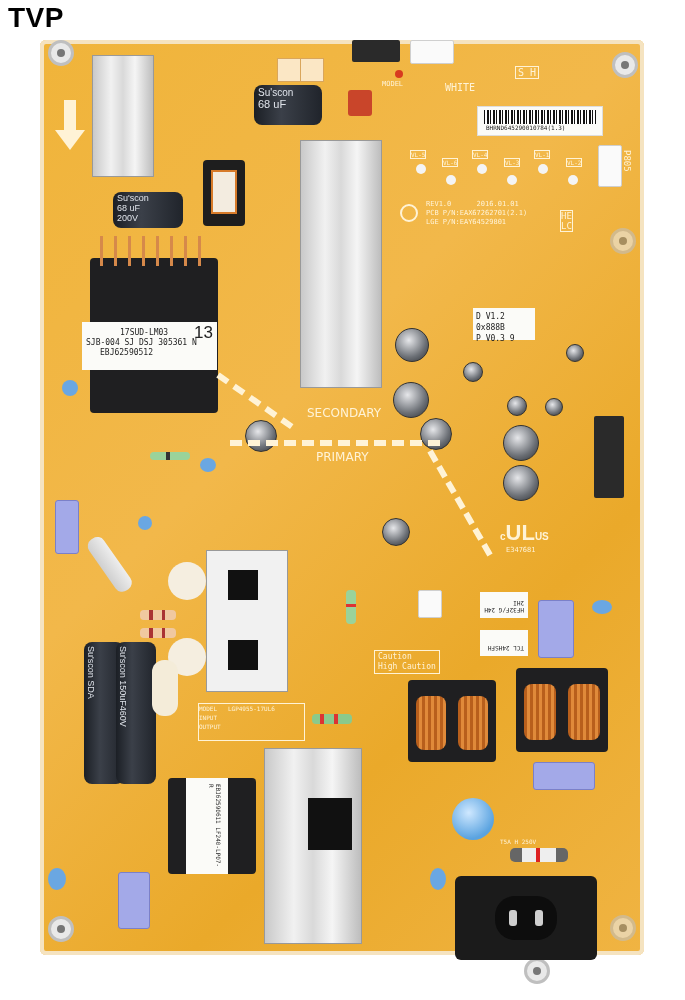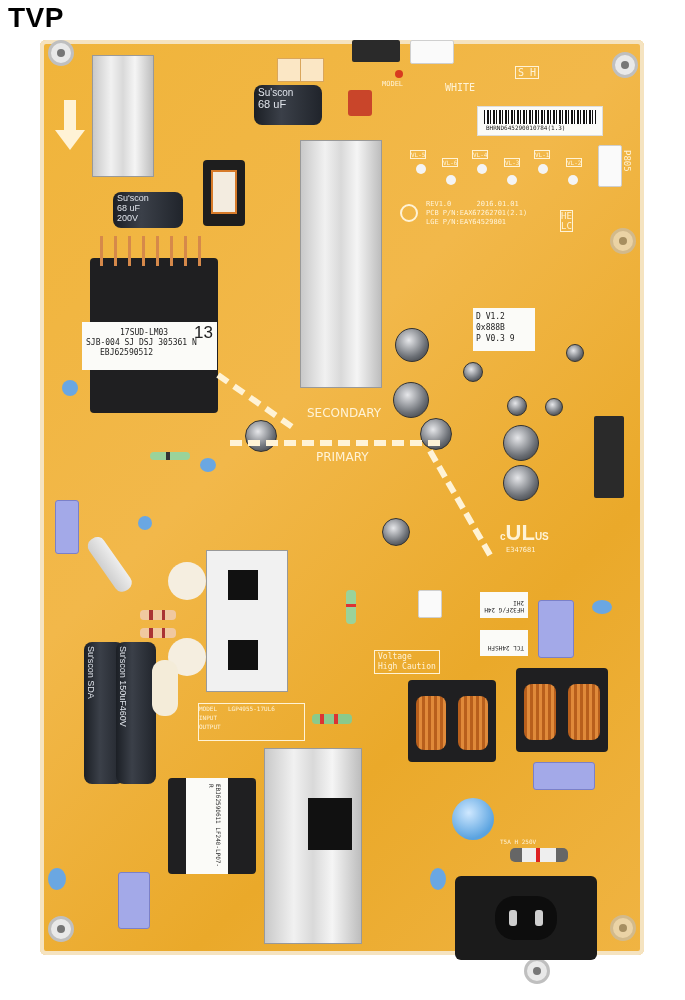--- a/index.html
+++ b/index.html
@@ -110,21 +110,21 @@
 
 <div class="abs inductor-frame" style="left:90px;top:258px;width:128px;height:155px;"></div>
 <div class="abs" style="left:100px;top:236px;width:110px;height:30px;background:repeating-linear-gradient(90deg,#d6894a 0 3px,transparent 3px 14px);"></div>
 <div class="abs label-white" style="left:82px;top:322px;width:135px;height:48px;font-size:8px;line-height:10px;padding:6px 4px;box-sizing:border-box;">
   <div style="padding-left:34px;">17SUD-LM03</div>
   <div>SJB-004 SJ DSJ 305361 N</div>
   <div style="padding-left:14px;">EBJ62590512</div>
   <div class="abs" style="right:4px;top:6px;font-size:17px;font-family:'Liberation Sans',sans-serif;">13</div>
 </div>
 
-<div class="abs label-white" style="left:473px;top:308px;width:62px;height:43px;font-size:8px;line-height:11px;padding:3px;box-sizing:border-box;">
+<div class="abs label-white" style="left:473px;top:308px;width:62px;height:32px;font-size:8px;line-height:11px;padding:3px;box-sizing:border-box;">
   <div>D V1.2 0x888B</div>
   <div>P V0.3 9</div>
 </div>
 
 <div class="abs cap-small" style="left:395px;top:328px;width:32px;height:32px;"></div>
 <div class="abs cap-small" style="left:393px;top:382px;width:34px;height:34px;"></div>
 <div class="abs cap-small" style="left:420px;top:418px;width:30px;height:30px;"></div>
 <div class="abs cap-small" style="left:245px;top:420px;width:30px;height:30px;"></div>
 <div class="abs cap-small" style="left:503px;top:425px;width:34px;height:34px;"></div>
 <div class="abs cap-small" style="left:503px;top:465px;width:34px;height:34px;"></div>
@@ -158,21 +158,21 @@
 <div class="abs" style="left:228px;top:570px;width:30px;height:30px;background:#111;"></div>
 <div class="abs" style="left:228px;top:640px;width:30px;height:30px;background:#111;"></div>
 <div class="abs" style="left:168px;top:562px;width:38px;height:38px;border-radius:50%;background:#f5eee0;"></div>
 <div class="abs" style="left:168px;top:638px;width:38px;height:38px;border-radius:50%;background:#f5eee0;"></div>
 
 <div class="abs label-white" style="left:480px;top:592px;width:48px;height:26px;font-size:6px;transform:rotate(180deg);padding:4px;box-sizing:border-box;">HF32F/G 24H 2HI</div>
 <div class="abs label-white" style="left:480px;top:630px;width:48px;height:26px;font-size:6px;transform:rotate(180deg);padding:4px;box-sizing:border-box;">TCL 24HSFH</div>
 <div class="abs header" style="left:418px;top:590px;width:22px;height:26px;"></div>
 
 <div class="abs silk" style="left:374px;top:650px;font-size:8px;border:1px solid #fff3d6;padding:1px 3px;line-height:10px;">
-  <div>Voltage</div>
+  <div>Caution</div>
   <div>High Caution</div>
 </div>
 
 <div class="abs silk" style="left:198px;top:703px;width:105px;height:36px;border:1px solid #fff3d6;font-size:6px;line-height:9px;">
   <div><span>MODEL</span> &nbsp; <span>LGP4955-17UL6</span></div>
   <div>INPUT</div>
   <div>OUTPUT</div>
 </div>
 
 <div class="abs inductor-frame" style="left:408px;top:680px;width:88px;height:82px;">

